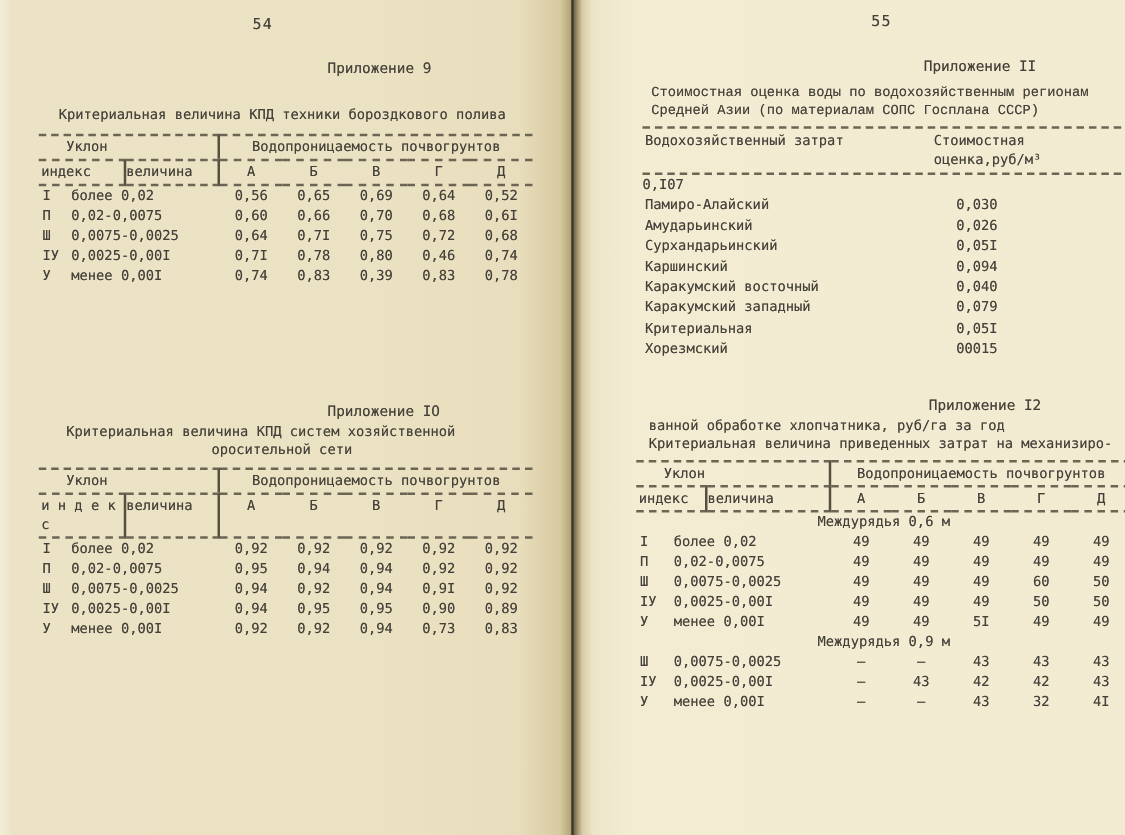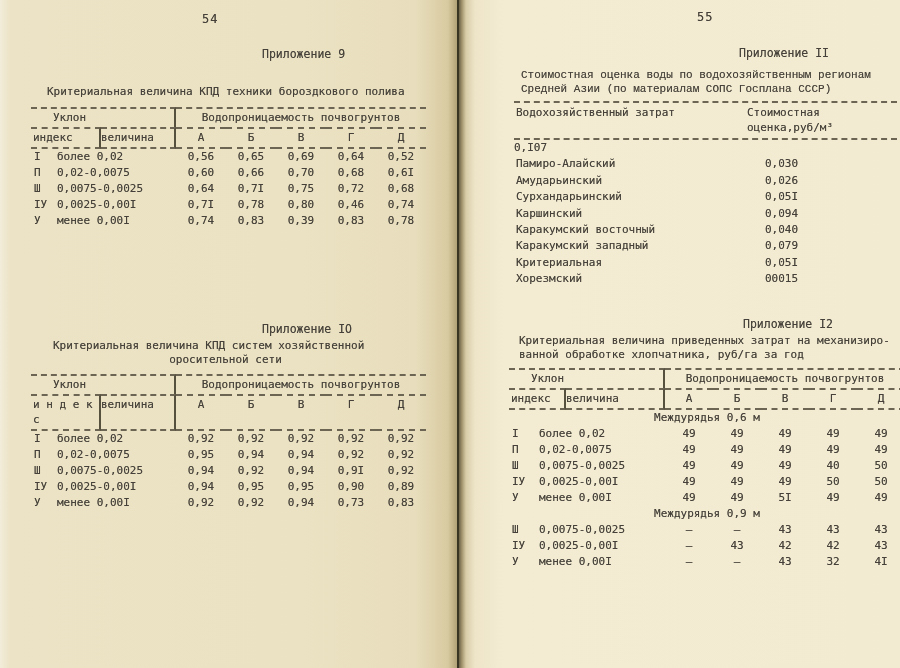--- a/index.html
+++ b/index.html
@@ -269,22 +269,22 @@
 
         <div class="p-row">
           <div class="p-region">Хорезмский</div>
           <div>00015</div>
         </div>
 
     </div>
 
     <div class="abs app-label tx" style="left:284px;top:317px;">Приложение I2</div>
     <div class="abs title tx" style="left:60px;top:334px;">
+      <div>ванной обработке хлопчатника, руб/га за год</div>
       <div>Критериальная величина приведенных затрат на механизиро-</div>
-      <div>ванной обработке хлопчатника, руб/га за год</div>
     </div>
 
     <div class="abs tbl t12 tx" style="left:50px;top:368px;">
       <div class="h-group">
         <div class="hg-left">Уклон</div>
         <div class="hg-right">Водопроницаемость почвогрунтов</div>
       </div>
       <div class="h-sub">
         <div class="hs-index">индекс</div>
         <div class="hs-value">величина</div>
@@ -315,21 +315,21 @@
           <div class="cv">49</div>
           <div class="cv">49</div>
         </div>
 
         <div class="trow">
           <div class="ci">Ш</div>
           <div class="cr">0,0075-0,0025</div>
           <div class="cv">49</div>
           <div class="cv">49</div>
           <div class="cv">49</div>
-          <div class="cv">40</div>
+          <div class="cv">60</div>
           <div class="cv">50</div>
         </div>
 
         <div class="trow">
           <div class="ci">IУ</div>
           <div class="cr">0,0025-0,00I</div>
           <div class="cv">49</div>
           <div class="cv">49</div>
           <div class="cv">49</div>
           <div class="cv">50</div>

